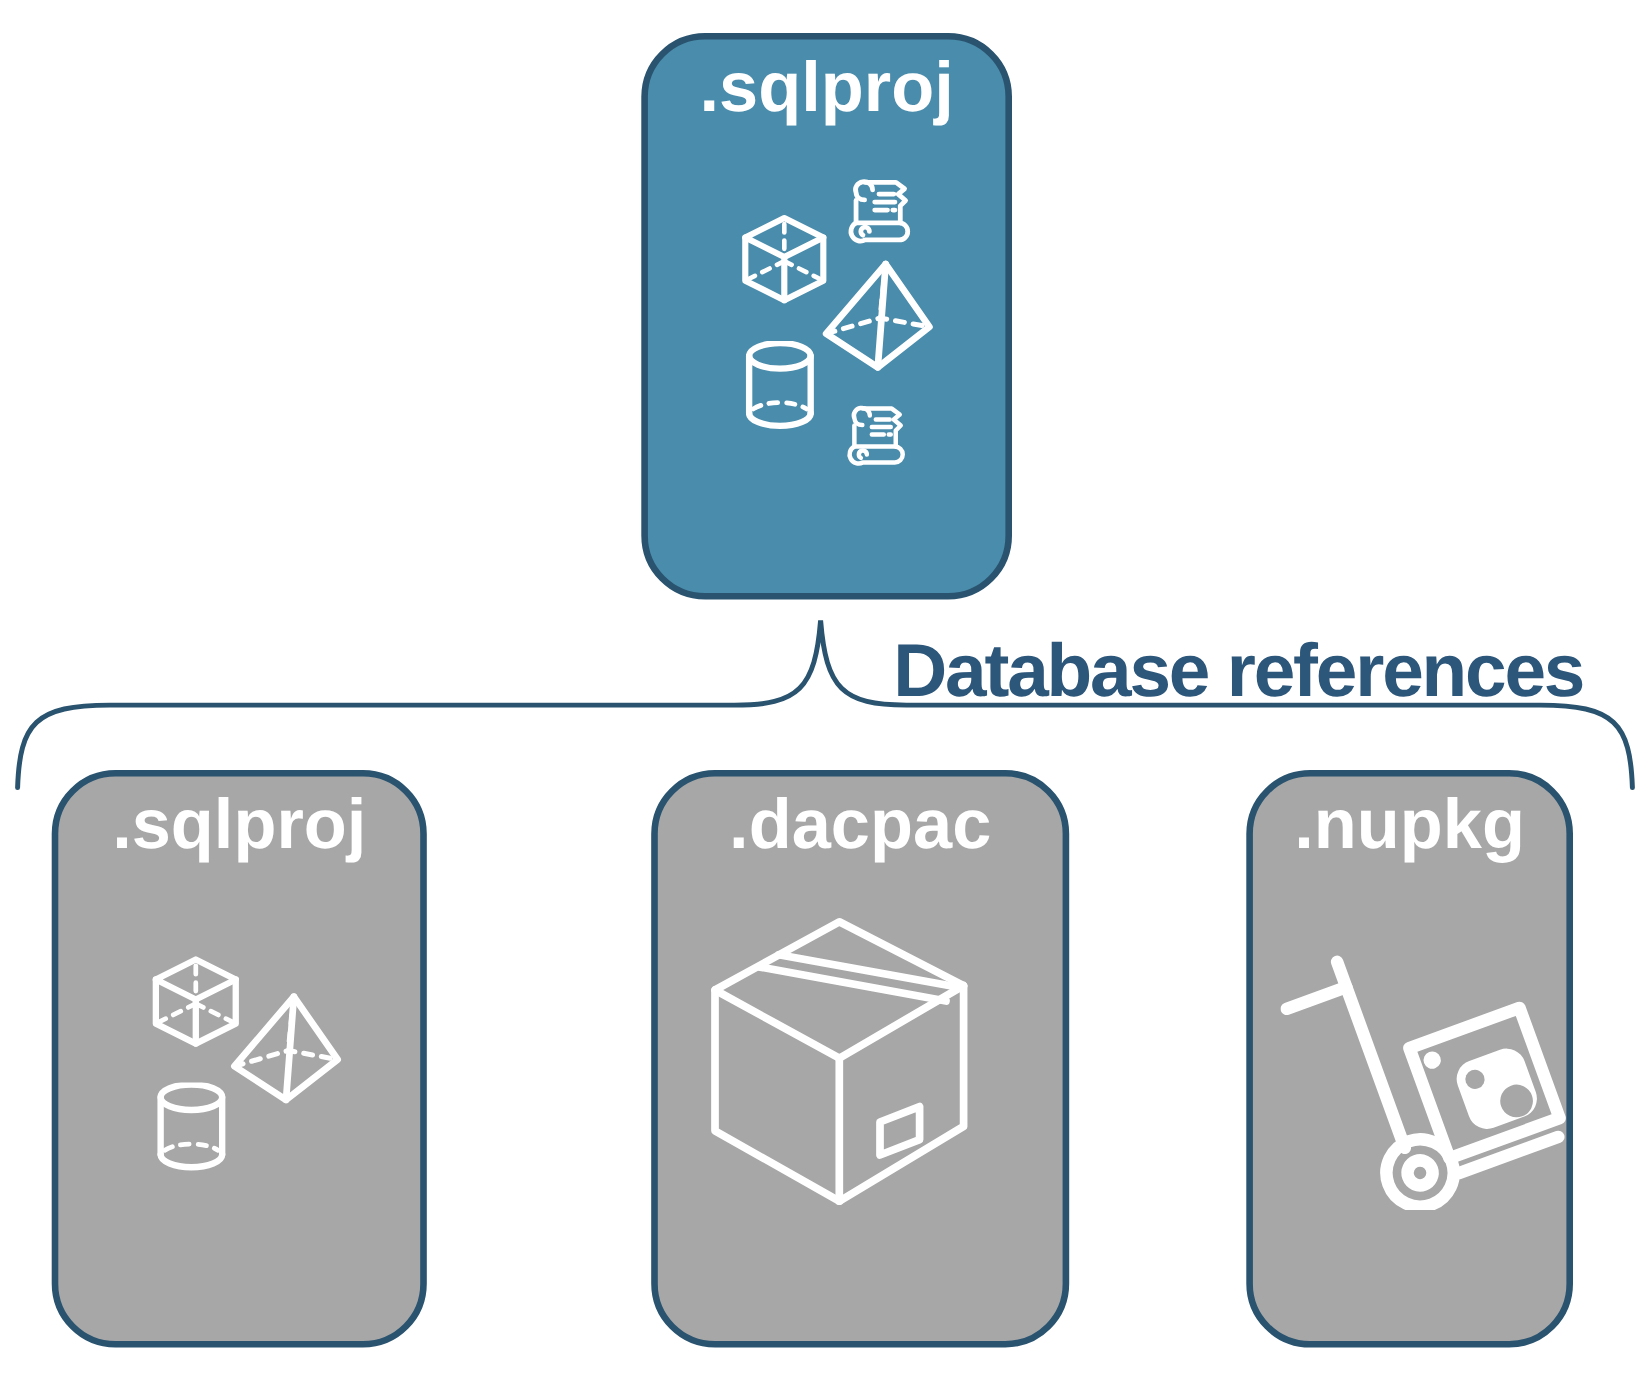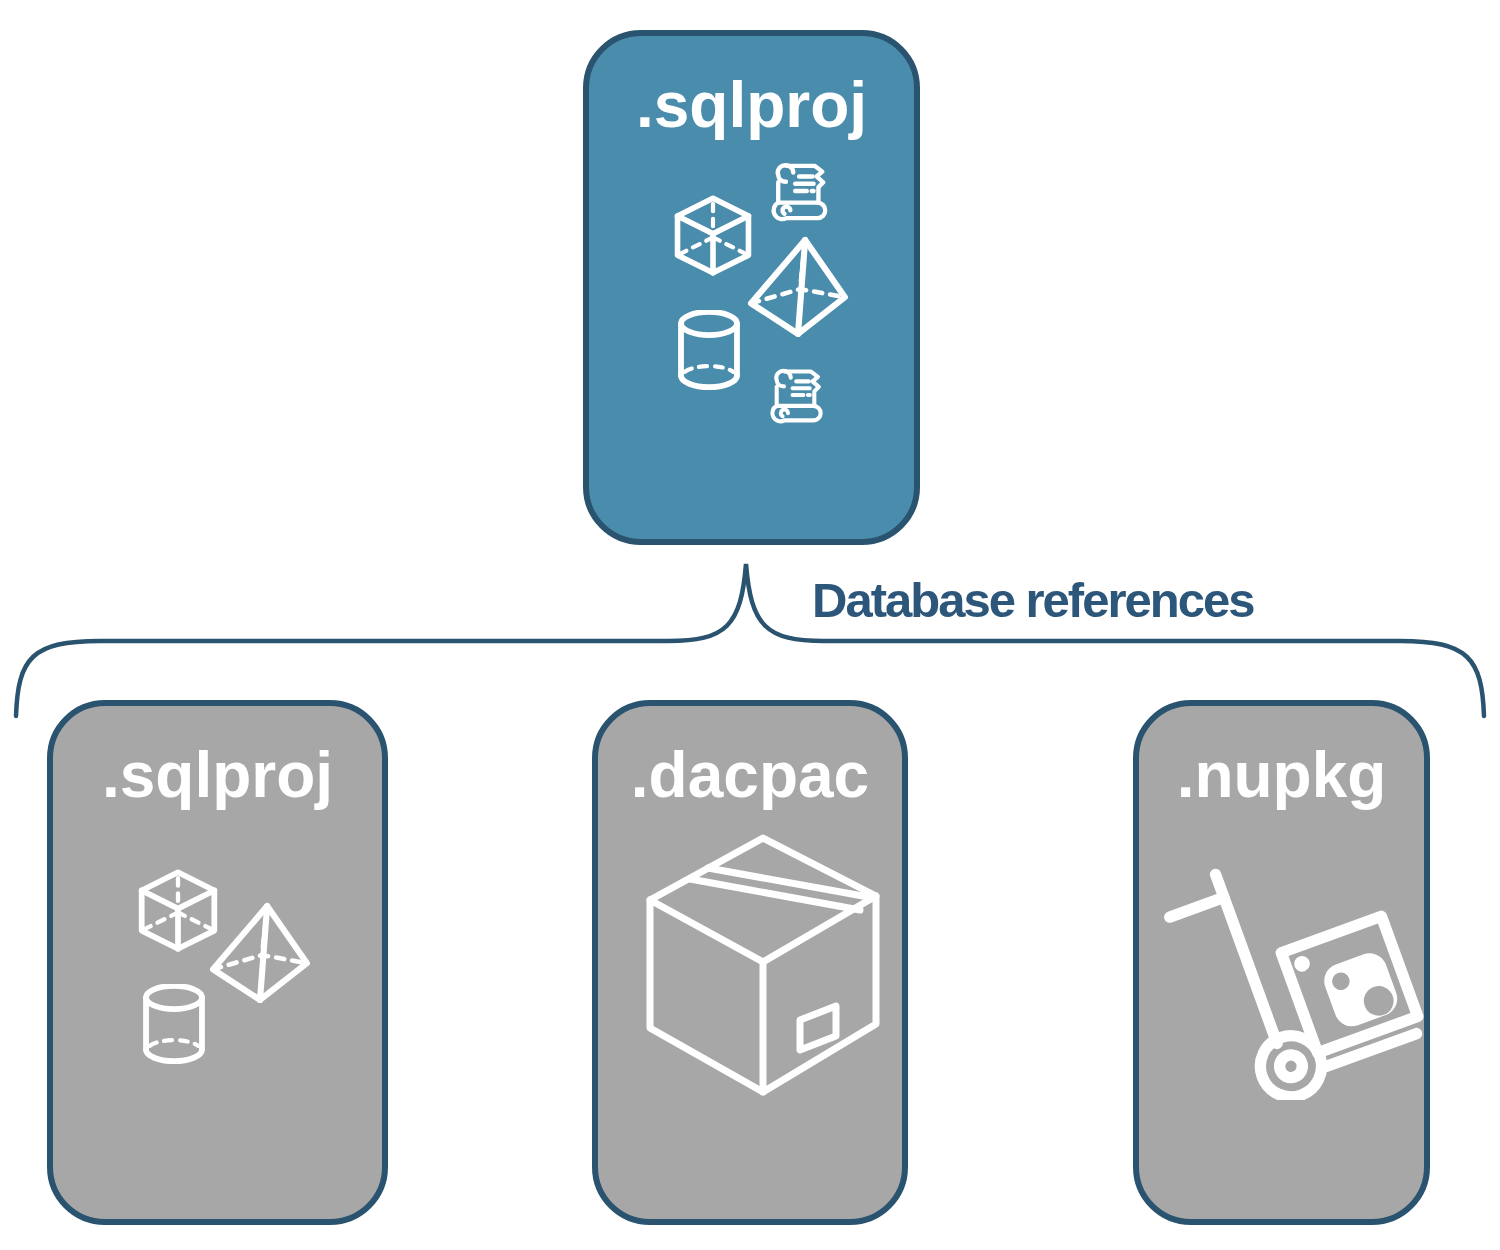--- a/index.html
+++ b/index.html
@@ -2,28 +2,28 @@
 <html style="--root-fill: #4a8cab; --child-fill: #a7a7a7; --border: #29536f; --label-text: #2c567a;"><head>
 <meta charset="utf-8">
 <style>
   html,body{margin:0;padding:0;background:#ffffff;}
   .stage{position:relative;width:1500px;height:1250px;background:#fff;overflow:hidden;
          font-family:"Liberation Sans",sans-serif;}
   .node{position:absolute;box-sizing:border-box;border:6px solid var(--border);
         border-radius:58px;}
   .node-root{left:583px;top:30px;width:337px;height:515px;background:var(--root-fill);}
   .node-c1{left:47px;top:700px;width:341px;height:525px;background:var(--child-fill);}
-  .node-c2{left:592px;top:700px;width:316px;height:525px;background:var(--child-fill);}
+  .node-c2{left:592px;top:700px;width:380px;height:525px;background:var(--child-fill);}
   .node-c3{left:1133px;top:700px;width:297px;height:525px;background:var(--child-fill);}
-  .node-title{margin-top:34px;text-align:center;font-weight:bold;font-size:64px;
+  .node-title{margin-top:8px;text-align:center;font-weight:bold;font-size:64px;
               color:#ffffff;line-height:1.1;}
   .icon{position:absolute;}
   .brace{position:absolute;left:0;top:550px;width:1500px;height:180px;}
   .connector-label{position:absolute;left:812px;top:576px;white-space:nowrap;
-                   font-weight:bold;font-size:49px;letter-spacing:-2px;
+                   font-weight:bold;font-size:68px;letter-spacing:-2px;
                    color:var(--label-text);line-height:1;}
   .defs-holder{position:absolute;width:0;height:0;overflow:hidden;}
 </style>
 </head>
 <body>
 
 <svg class="defs-holder" aria-hidden="true">
   <defs>
     <g id="sym-cube" fill="none" stroke="#fff" stroke-linecap="round" stroke-linejoin="round">
       <path stroke-width="6" d="M45,7 L83,26 L45,45 L7,26 Z"></path>

